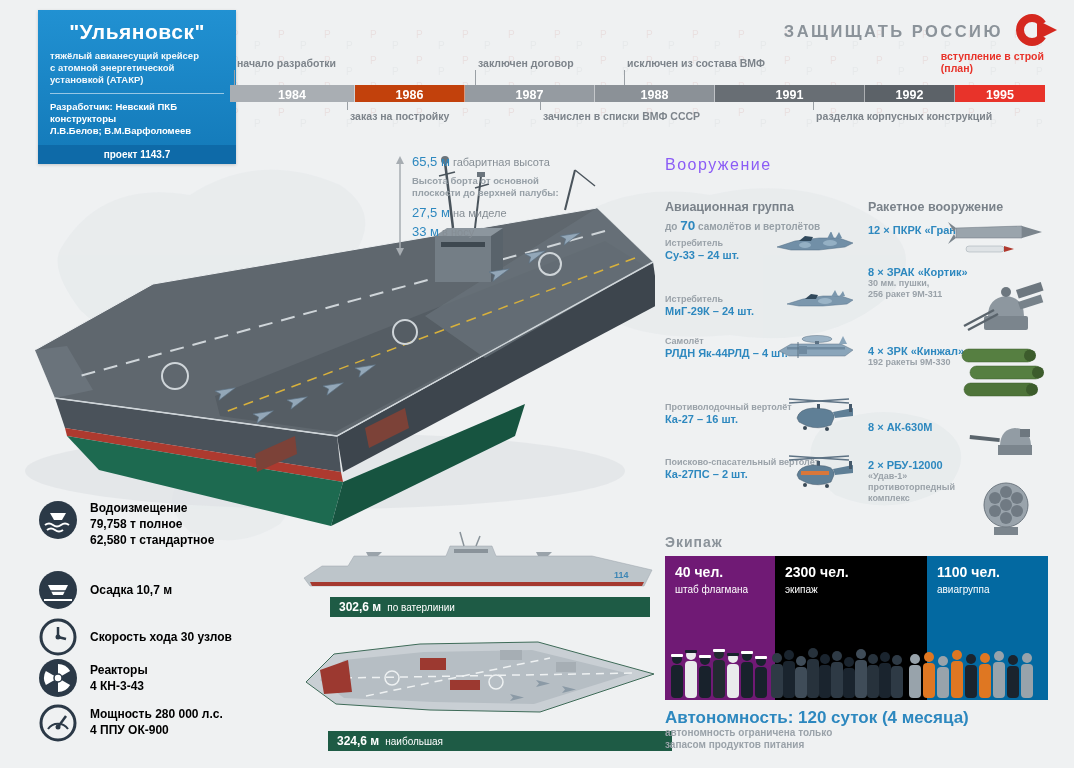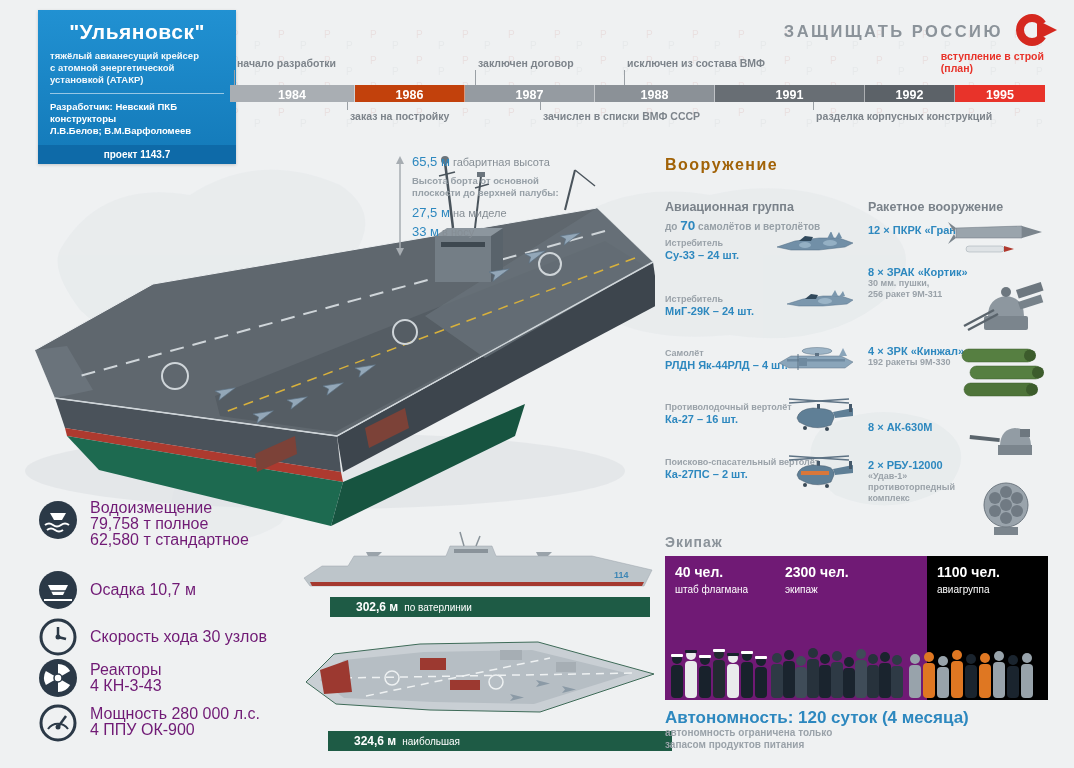--- a/index.html
+++ b/index.html
@@ -29,46 +29,46 @@
   .tick{position:absolute;width:1px;background:#9aa0a5}
 
   
   .dim-block{left:412px;top:154px;width:190px;z-index:5}
   .dim-line{font-size:11px;font-weight:normal;color:#868e95}
   .dim-line .val{color:#2d88bf;font-size:13px}
   .dim-small{font-size:9.5px;color:#97a0a7;line-height:12px;font-weight:bold}
   .mt6{margin-top:6px}.mt3{margin-top:4px}
 
   
-  .arm-title{left:665px;top:156px;font-size:16px;font-weight:bold;color:#a16207;letter-spacing:1.5px}
+  .arm-title{left:665px;top:156px;font-size:16px;font-weight:normal;color:#8b5cf6;letter-spacing:1.5px}
   .col-title{position:absolute;top:200px;font-size:12.5px;font-weight:bold;color:#7a828a}
   .av-sub{left:665px;top:218px;font-size:10px;color:#97a0a7;font-weight:bold}
   .av-sub .cnt{color:#2d88bf;font-weight:bold;font-size:13.5px}
   .av-item{position:absolute;left:665px;width:192px}
   .av-type{font-size:9px;color:#9aa2a9;font-weight:bold}
   .av-name{font-size:11px;font-weight:bold;color:#2d88bf;margin-top:1px}
   .av-img{position:absolute;right:0}
   .ms-item{position:absolute;left:868px;width:180px}
   .ms-name{font-size:11px;font-weight:bold;color:#2d88bf}
   .ms-detail{font-size:9px;color:#9aa2a9;line-height:11px;width:96px;font-weight:bold}
   .ms-img{position:absolute;right:0}
 
   
   .spec-icon{position:absolute;left:38px}
-  .spec-text{position:absolute;left:90px;font-size:16px;font-weight:normal;color:#701a75;line-height:16px}
-
-  
-  .gbar{position:absolute;background:#1e5b45;color:#fff;height:20px;display:flex;align-items:center;padding:0 26px;font-size:10px}
+  .spec-text{position:absolute;left:90px;font-size:12px;font-weight:bold;color:#000000;line-height:16px}
+
+  
+  .gbar{position:absolute;background:#1e5b45;color:#fff;height:20px;display:flex;align-items:center;padding:0 9px;font-size:10px}
   .gbar .val{font-weight:bold;font-size:12px;margin-right:6px}
 
   
   .crew-title{left:665px;top:534px;font-size:14px;font-weight:bold;color:#8b939a;letter-spacing:1px}
   .crew-panel{left:665px;top:556px;width:383px;height:144px;display:flex}
   .crew-col{padding:8px 10px;color:#fff}
-  .c0{width:110px;background:#701a75}.c1{width:152px;background:#701a75}.c2{width:121px;background:#000000}
+  .c0{width:110px;background:#701a75}.c1{width:152px;background:#000000}.c2{width:121px;background:#0369a1}
   .crew-count{font-size:14px;font-weight:bold}
   .crew-label{font-size:10px;margin-top:4px}
   .crew-people{left:665px;top:614px}
   .endurance{left:665px;top:708px;font-size:17px;font-weight:bold;color:#2d88bf}
   .end-note{left:665px;top:727px;font-size:10px;color:#9aa2a9;line-height:12px;font-weight:bold}
 
   .wm{left:0;top:0;z-index:0}
   .fg{z-index:2}
 </style>
 </head>
@@ -248,21 +248,21 @@
   <div class="av-type">Истребитель</div>
   <div class="av-name">МиГ-29К – 24 шт.</div>
   <svg class="av-img" style="top:-4px" width="72" height="24">
     <polygon points="2,14 18,9 38,6 56,6 68,10 62,14 38,16 14,16" fill="#7b97ad" stroke="#54718a" stroke-width="0.5"></polygon>
     <polygon points="20,9 26,4 33,5 31,9" fill="#31495c"></polygon>
     <polygon points="46,7 50,0 53,6" fill="#7b97ad"></polygon>
     <polygon points="54,7 58,1 60,6" fill="#7b97ad"></polygon>
     <ellipse cx="40" cy="11" rx="7" ry="3" fill="#a3bccd" opacity="0.8"></ellipse>
   </svg>
 </div>
-<div class="abs av-item fg" style="top:348px">
+<div class="abs av-item fg" style="top:336px">
   <div class="av-type">Самолёт</div>
   <div class="av-name">РЛДН Як-44РЛД – 4 шт.</div>
   <svg class="av-img" style="top:-2px" width="82" height="30">
     <ellipse cx="42" cy="5" rx="15" ry="3.5" fill="#9db4c6" stroke="#5d7284" stroke-width="0.5"></ellipse>
     <rect x="40" y="7" width="4" height="5" fill="#5d7284"></rect>
     <polygon points="4,17 16,10 66,10 78,16 70,22 14,22" fill="#8aa5ba" stroke="#5d7284" stroke-width="0.5"></polygon>
     <rect x="12" y="13" width="58" height="2.5" fill="#6f8aa0"></rect>
     <rect x="24" y="12" width="8" height="8" fill="#6f8aa0"></rect>
     <line x1="23" y1="8" x2="23" y2="24" stroke="#5d7284" stroke-width="1"></line>
     <polygon points="64,10 68,2 72,10" fill="#8aa5ba"></polygon>

